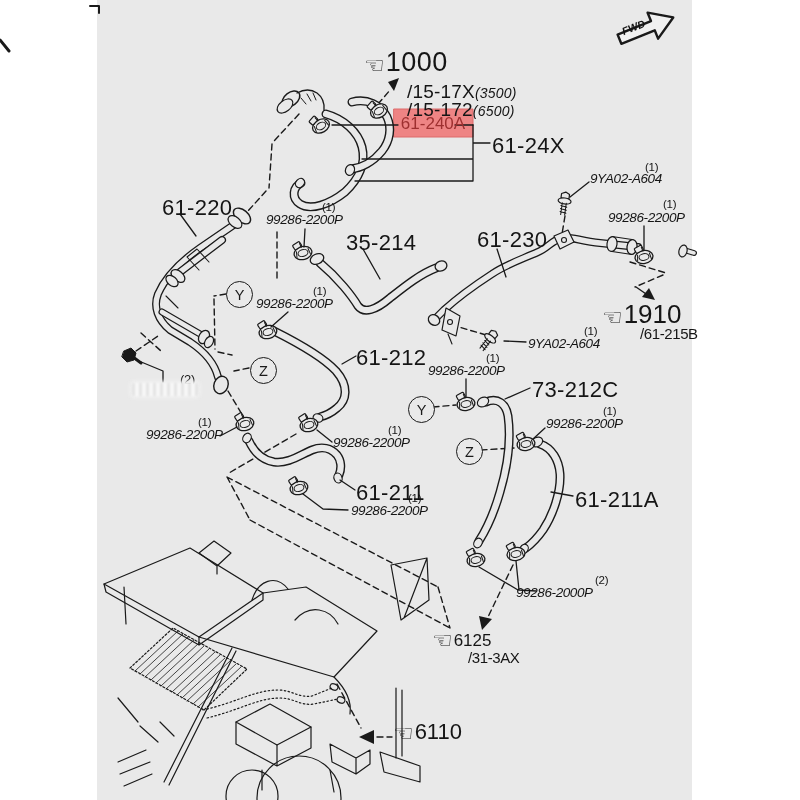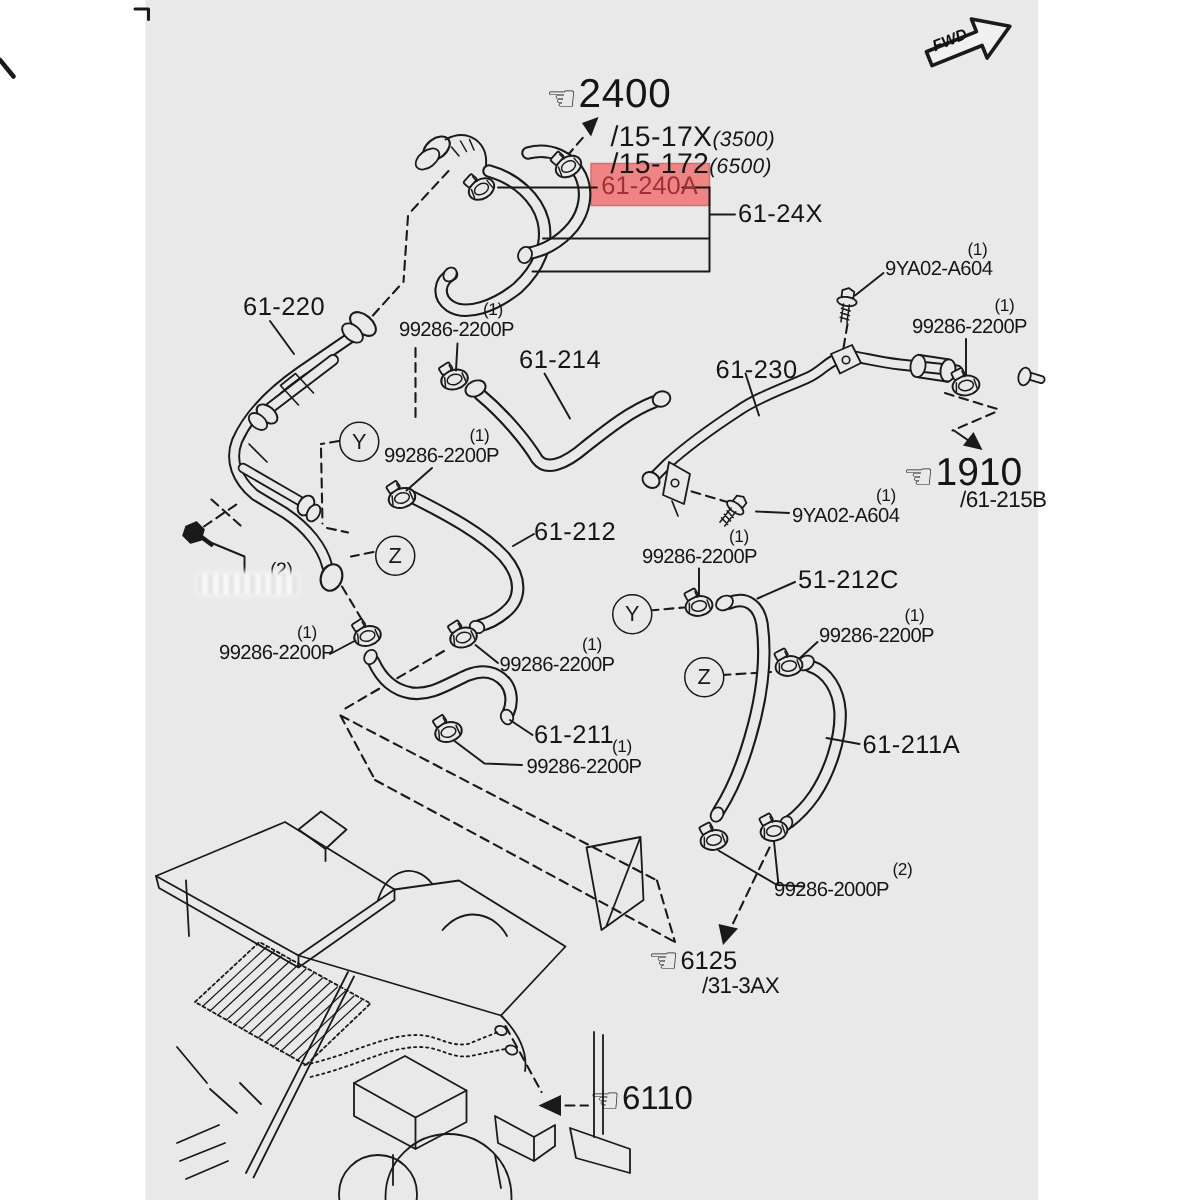--- a/index.html
+++ b/index.html
@@ -1,22 +1,22 @@
 <!DOCTYPE html>
 <html><head>
 <meta charset="utf-8">
 <style>
   html,body{margin:0;padding:0;background:#fff;}
   .stage{position:relative;width:800px;height:800px;overflow:hidden;background:#fff;
          font-family:"Liberation Sans",sans-serif;}
   .panel{position:absolute;left:97px;top:0;width:595px;height:800px;background:#e9e9e9;}
   svg.art{position:absolute;left:0;top:0;}
   .lbl{position:absolute;color:#151515;white-space:nowrap;line-height:1.05;}
-  .code{font-size:17px;letter-spacing:.3px;}
-  .hw{font-size:13.5px;letter-spacing:-.4px;}
+  .code{font-size:22px;letter-spacing:.3px;}
+  .hw{font-size:13.5px;letter-spacing:-.4px;font-style:italic;}
   .qty{font-size:11.5px;letter-spacing:-.3px;}
   .big{font-size:27px;letter-spacing:.5px;}
   .sub{font-size:19px;letter-spacing:.2px;}
   .paren{font-size:14px;font-style:italic;}
   .sub2{font-size:15px;letter-spacing:-.4px;}
   .hand{font-size:23px;vertical-align:-2px;margin-right:1px;}
   .hl-text{color:#9e3030;font-size:17px;text-align:center;width:72px;}
   .marker{position:absolute;width:25px;height:25px;border:1.7px solid #1a1a1a;border-radius:50%;
           background:#e9e9e9;display:flex;align-items:center;justify-content:center;
           font-size:14.5px;color:#1a1a1a;}
@@ -246,37 +246,37 @@
       <path d="M2,10 L38,10 L38,1 L60,15 L38,29 L38,20 L2,20 Z" fill="#f0f0f0" stroke="#1a1a1a" stroke-width="2.4"></path>
     </g>
 
     <path d="M0,40 L9,51" stroke="#1a1a1a" stroke-width="3"></path>
     <path d="M90,6 L99,6 L99,13" stroke="#1a1a1a" stroke-width="2" fill="none"></path>
   </svg>
 
   <div class="fwd-text">FWD</div>
 
   <div class="lbl" style="left:364px;top:48px">
-    <span class="hand">☜</span><span class="big">2400</span>
+    <span class="hand">☜</span><span class="big">1000</span>
   </div>
   <div class="lbl sub" style="left:407px;top:82px">
     <span>/15-17X</span><span class="paren">(3500)</span>
   </div>
   <div class="lbl sub" style="left:407px;top:100px">
     <span>/15-172</span><span class="paren">(6500)</span>
   </div>
 
   <div class="lbl hl-text" style="left:397px;top:115px">61-240A</div>
   <div class="lbl code" style="left:492px;top:134px">61-24X</div>
 
   <div class="lbl code" style="left:162px;top:196px">61-220</div>
-  <div class="lbl code" style="left:346px;top:231px">61-214</div>
-  <div class="lbl code" style="left:477px;top:238px">61-230</div>
+  <div class="lbl code" style="left:346px;top:231px">35-214</div>
+  <div class="lbl code" style="left:477px;top:228px">61-230</div>
   <div class="lbl code" style="left:356px;top:346px">61-212</div>
-  <div class="lbl code" style="left:532px;top:378px">51-212C</div>
+  <div class="lbl code" style="left:532px;top:378px">73-212C</div>
   <div class="lbl code" style="left:356px;top:481px">61-211</div>
   <div class="lbl code" style="left:575px;top:488px">61-211A</div>
 
   <div class="lbl qty" style="left:322px;top:201px">(1)</div>
   <div class="lbl hw" style="left:266px;top:213px">99286-2200P</div>
 
   <div class="lbl qty" style="left:663px;top:198px">(1)</div>
   <div class="lbl hw" style="left:608px;top:211px">99286-2200P</div>
 
   <div class="lbl qty" style="left:313px;top:285px">(1)</div>

